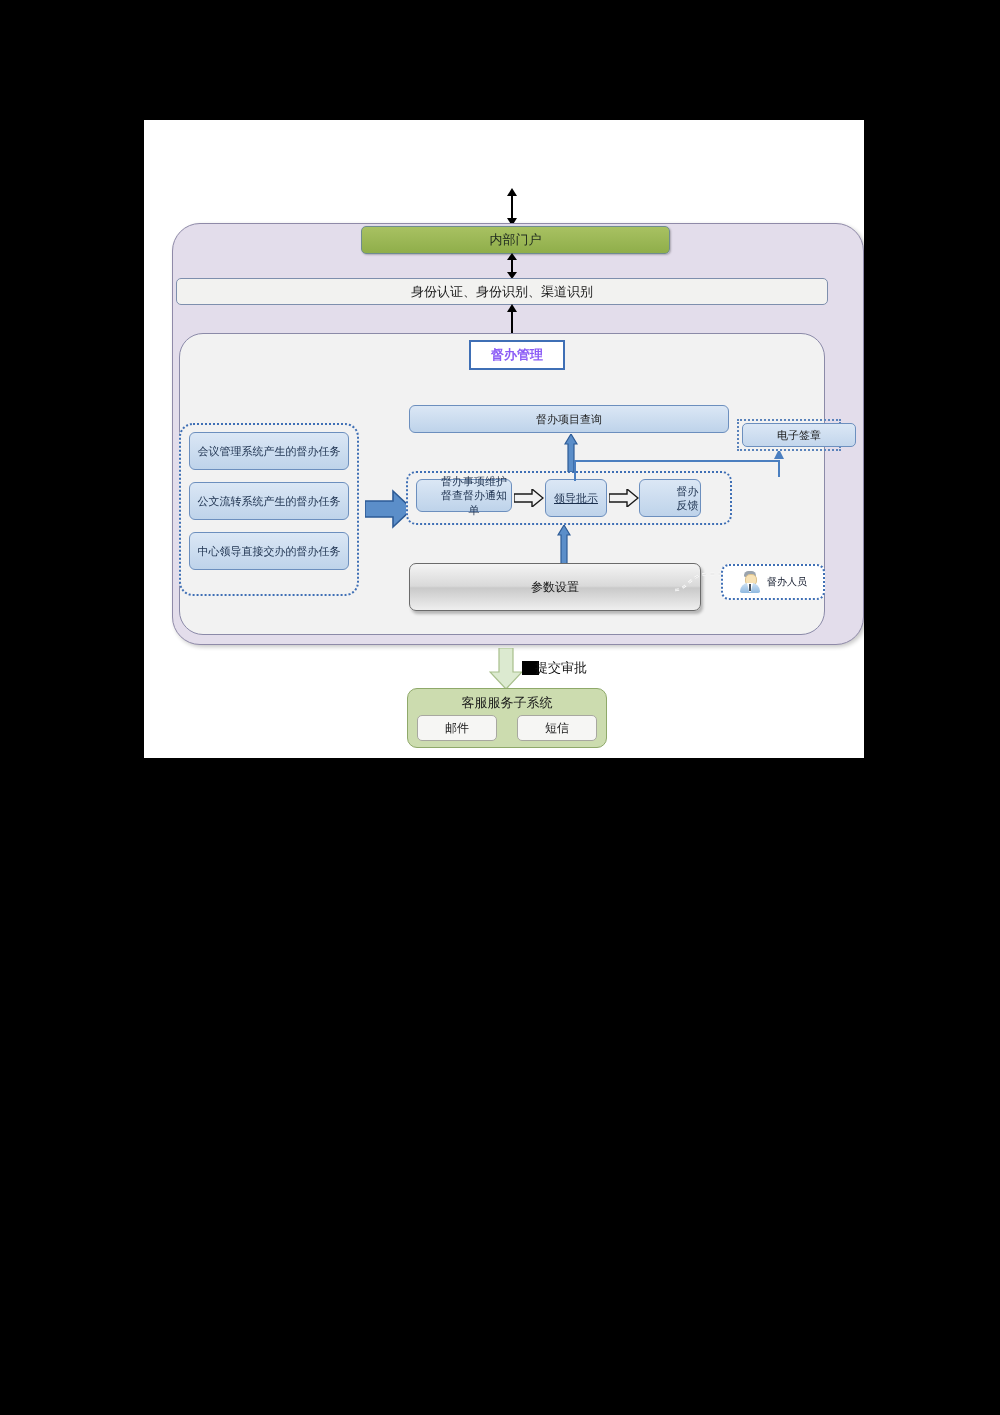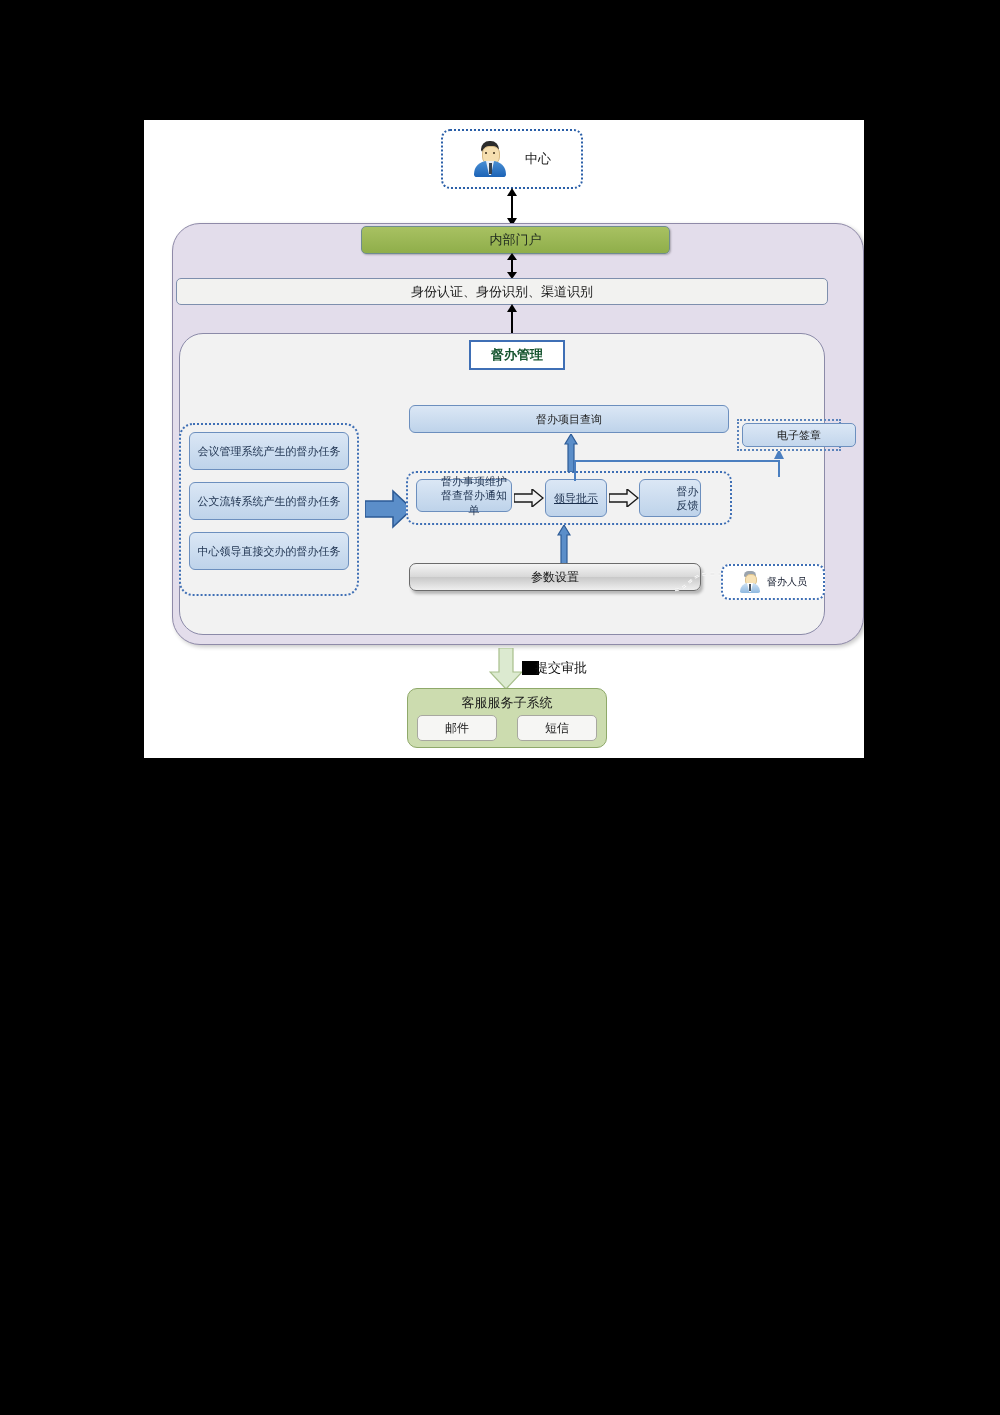--- a/index.html
+++ b/index.html
@@ -172,21 +172,21 @@
     border-radius: 24px;
   }
 
   
   #mgmt-title {
     left: 325px; top: 220px; width: 96px; height: 30px;
     background: #ffffff;
     border: 2px solid #3f6fb5;
     font-size: 13px;
     font-weight: bold;
-    color: #14532d;
+    color: #8b5cf6;
   }
 
   
   #query-bar {
     left: 265px; top: 285px; width: 320px; height: 28px;
     background: linear-gradient(180deg,#dbe7f5 0%, #bed3ea 100%);
     border: 1px solid #6c8fbe;
     border-radius: 6px;
     font-size: 11px;
     color: #1a1a1a;
@@ -254,21 +254,21 @@
 
   .blk-arrow {
     position: absolute;
     height: 18px; width: 30px;
   }
   #arrow-m-a { left: 370px; top: 369px; }
   #arrow-a-f { left: 465px; top: 369px; }
 
   
   #params-box {
-    left: 265px; top: 443px; width: 292px; height: 28px;
+    left: 265px; top: 443px; width: 292px; height: 48px;
     background: linear-gradient(180deg,#f4f4f4 0%, #d9d9d9 48%, #c9c9c9 52%, #efefef 100%);
     border: 1px solid #6b6b6b;
     border-radius: 7px;
     font-size: 12px;
     color: #1a1a1a;
     box-shadow: 2px 3px 3px rgba(0,0,0,0.25);
   }
 
   
   #staff-box {
@@ -337,31 +337,20 @@
     color: #1a1a1a;
   }
   #cs-mail { left: 273px; }
   #cs-sms  { left: 373px; }
 </style>
 </head>
 <body>
 
 <div id="page">
 
-  <div id="actor-center" class="abs">
-    <div class="person-big">
-      <div class="hair"></div>
-        <div class="face"></div>
-        <div class="eyes"></div>
-      <div class="body"></div>
-        <div class="shirt"></div>
-        <div class="tie"></div>
-    </div>
-    <div class="label">中心</div>
-  </div>
 
   <svg id="dbl-1" class="dbl-arrow" viewBox="0 0 12 38">
     <line x1="6" y1="6" x2="6" y2="32" stroke="#000" stroke-width="2"></line>
     <polygon points="6,0 11,8 1,8" fill="#000"></polygon>
     <polygon points="6,38 11,30 1,30" fill="#000"></polygon>
   </svg>
 
   <div id="outer-system" class="abs"></div>
 
   <div id="portal-bar" class="abs ctr">

